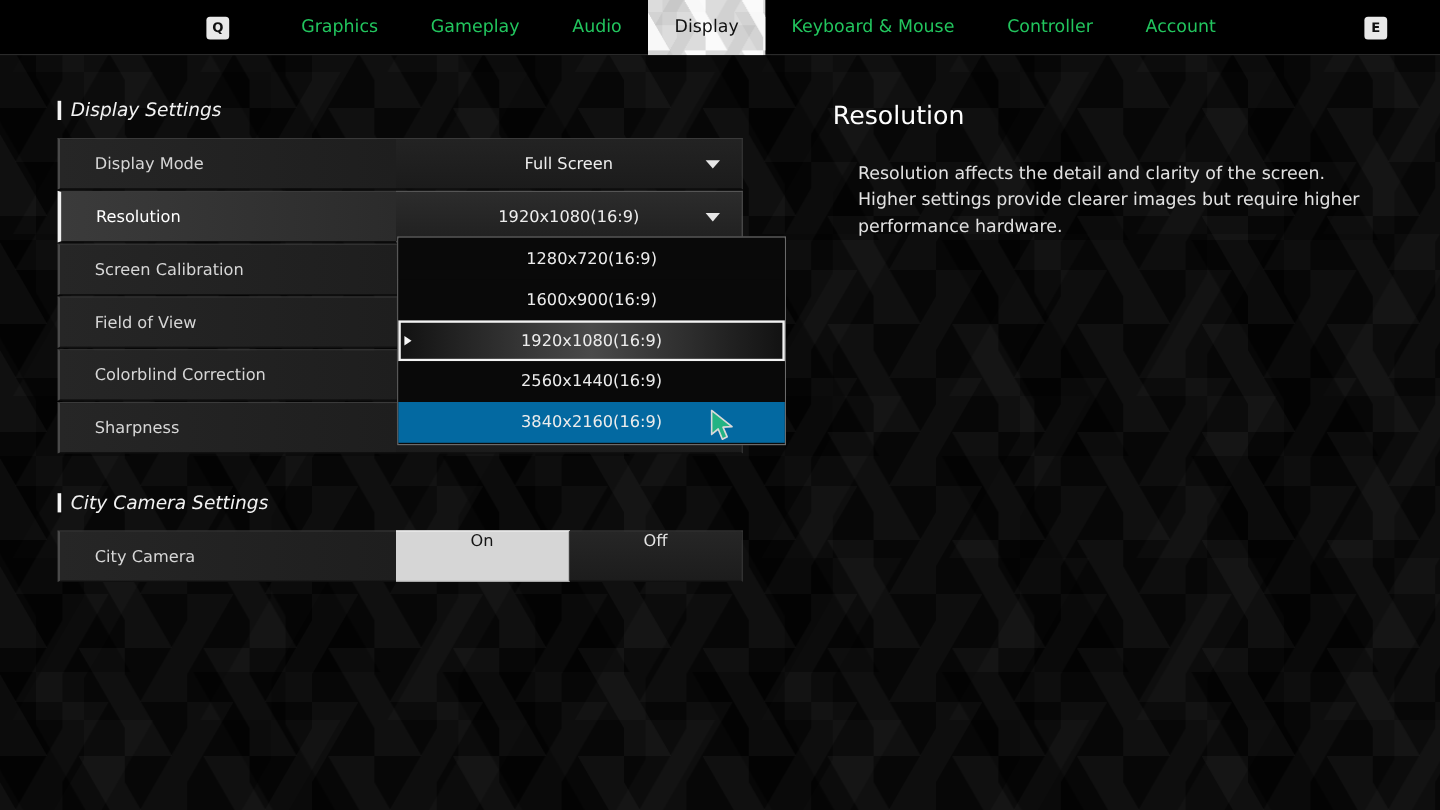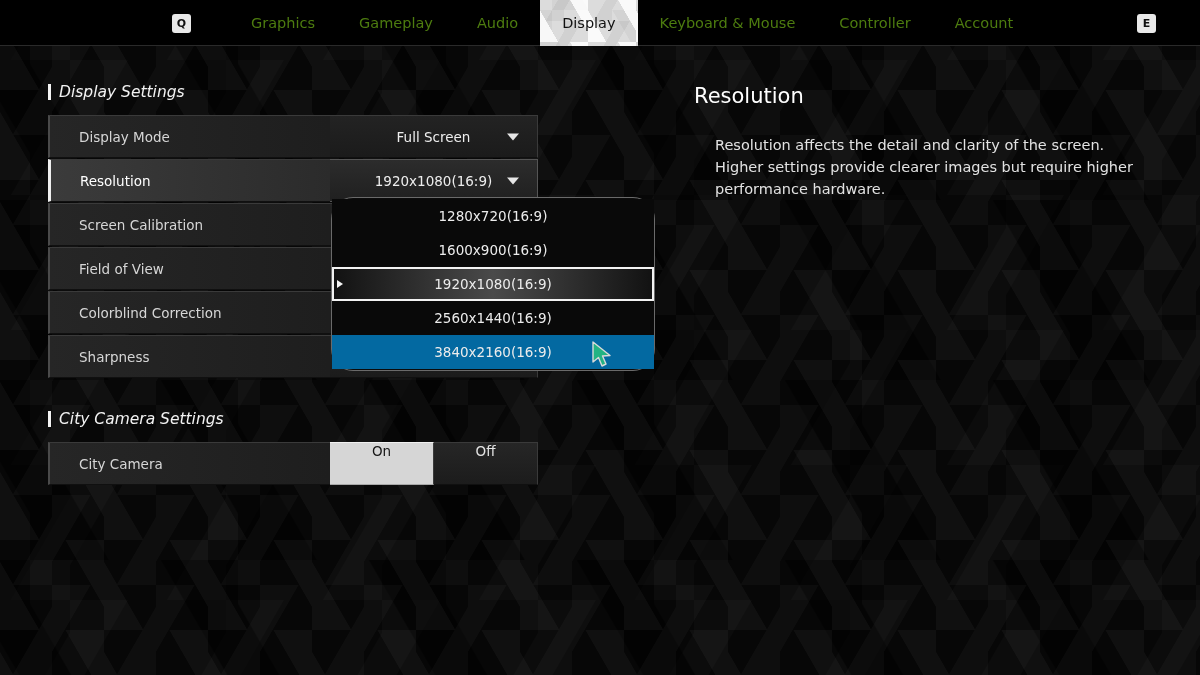--- a/index.html
+++ b/index.html
@@ -52,21 +52,21 @@
     align-self:center;
     flex:0 0 auto;
   }
   .kh-left { margin-left:172px; }
   .kh-right { margin-right:44px; margin-left:auto; }
 
   .tab {
     display:flex; align-items:center; justify-content:center;
     padding:0 22px;
     font-size:14.5px;
-    color:#4d7c0f;
+    color:#22c55e;
     position:relative;
     white-space:nowrap;
   }
   .tab.spacer-l { margin-left:38px; }
   .tab.active {
     color:#111;
     font-weight:500;
     overflow:hidden;
     justify-content:flex-end;
   }
@@ -85,21 +85,21 @@
     font-style:italic;
   }
   .section-head .bar {
     width:3px; height:16px; background:#f4f4f4; display:inline-block;
   }
 
   
   .rows { position:absolute; }
   .row {
     position:relative;
-    width:490px; height:43px;
+    width:571px; height:43px;
     margin-bottom:1px;
     display:flex; align-items:stretch;
   }
   .row-label {
     width:282px;
     background:linear-gradient(to right,#262626,#1e1e1e);
     border-top:1px solid #3a3a3a;
     border-bottom:1px solid #101010;
     border-left:2px solid #4a4a4a;
     display:flex; align-items:center;
@@ -288,21 +288,21 @@
       <div class="row-label">Colorblind Correction</div>
       <div class="row-value"></div>
     </div>
 
     <div class="row">
       <div class="row-label">Sharpness</div>
       <div class="row-value"></div>
     </div>
   </div>
 
-  <div class="dropdown" style="left:331px; top:151px;border-radius:22px;">
+  <div class="dropdown" style="left:331px; top:151px;">
     <div class="dd-item">
       <span>1280x720(16:9)</span>
     </div>
     <div class="dd-item">
       <span>1600x900(16:9)</span>
     </div>
     <div class="dd-item current">
       <span class="marker"></span>
       <span>1920x1080(16:9)</span>
     </div>

